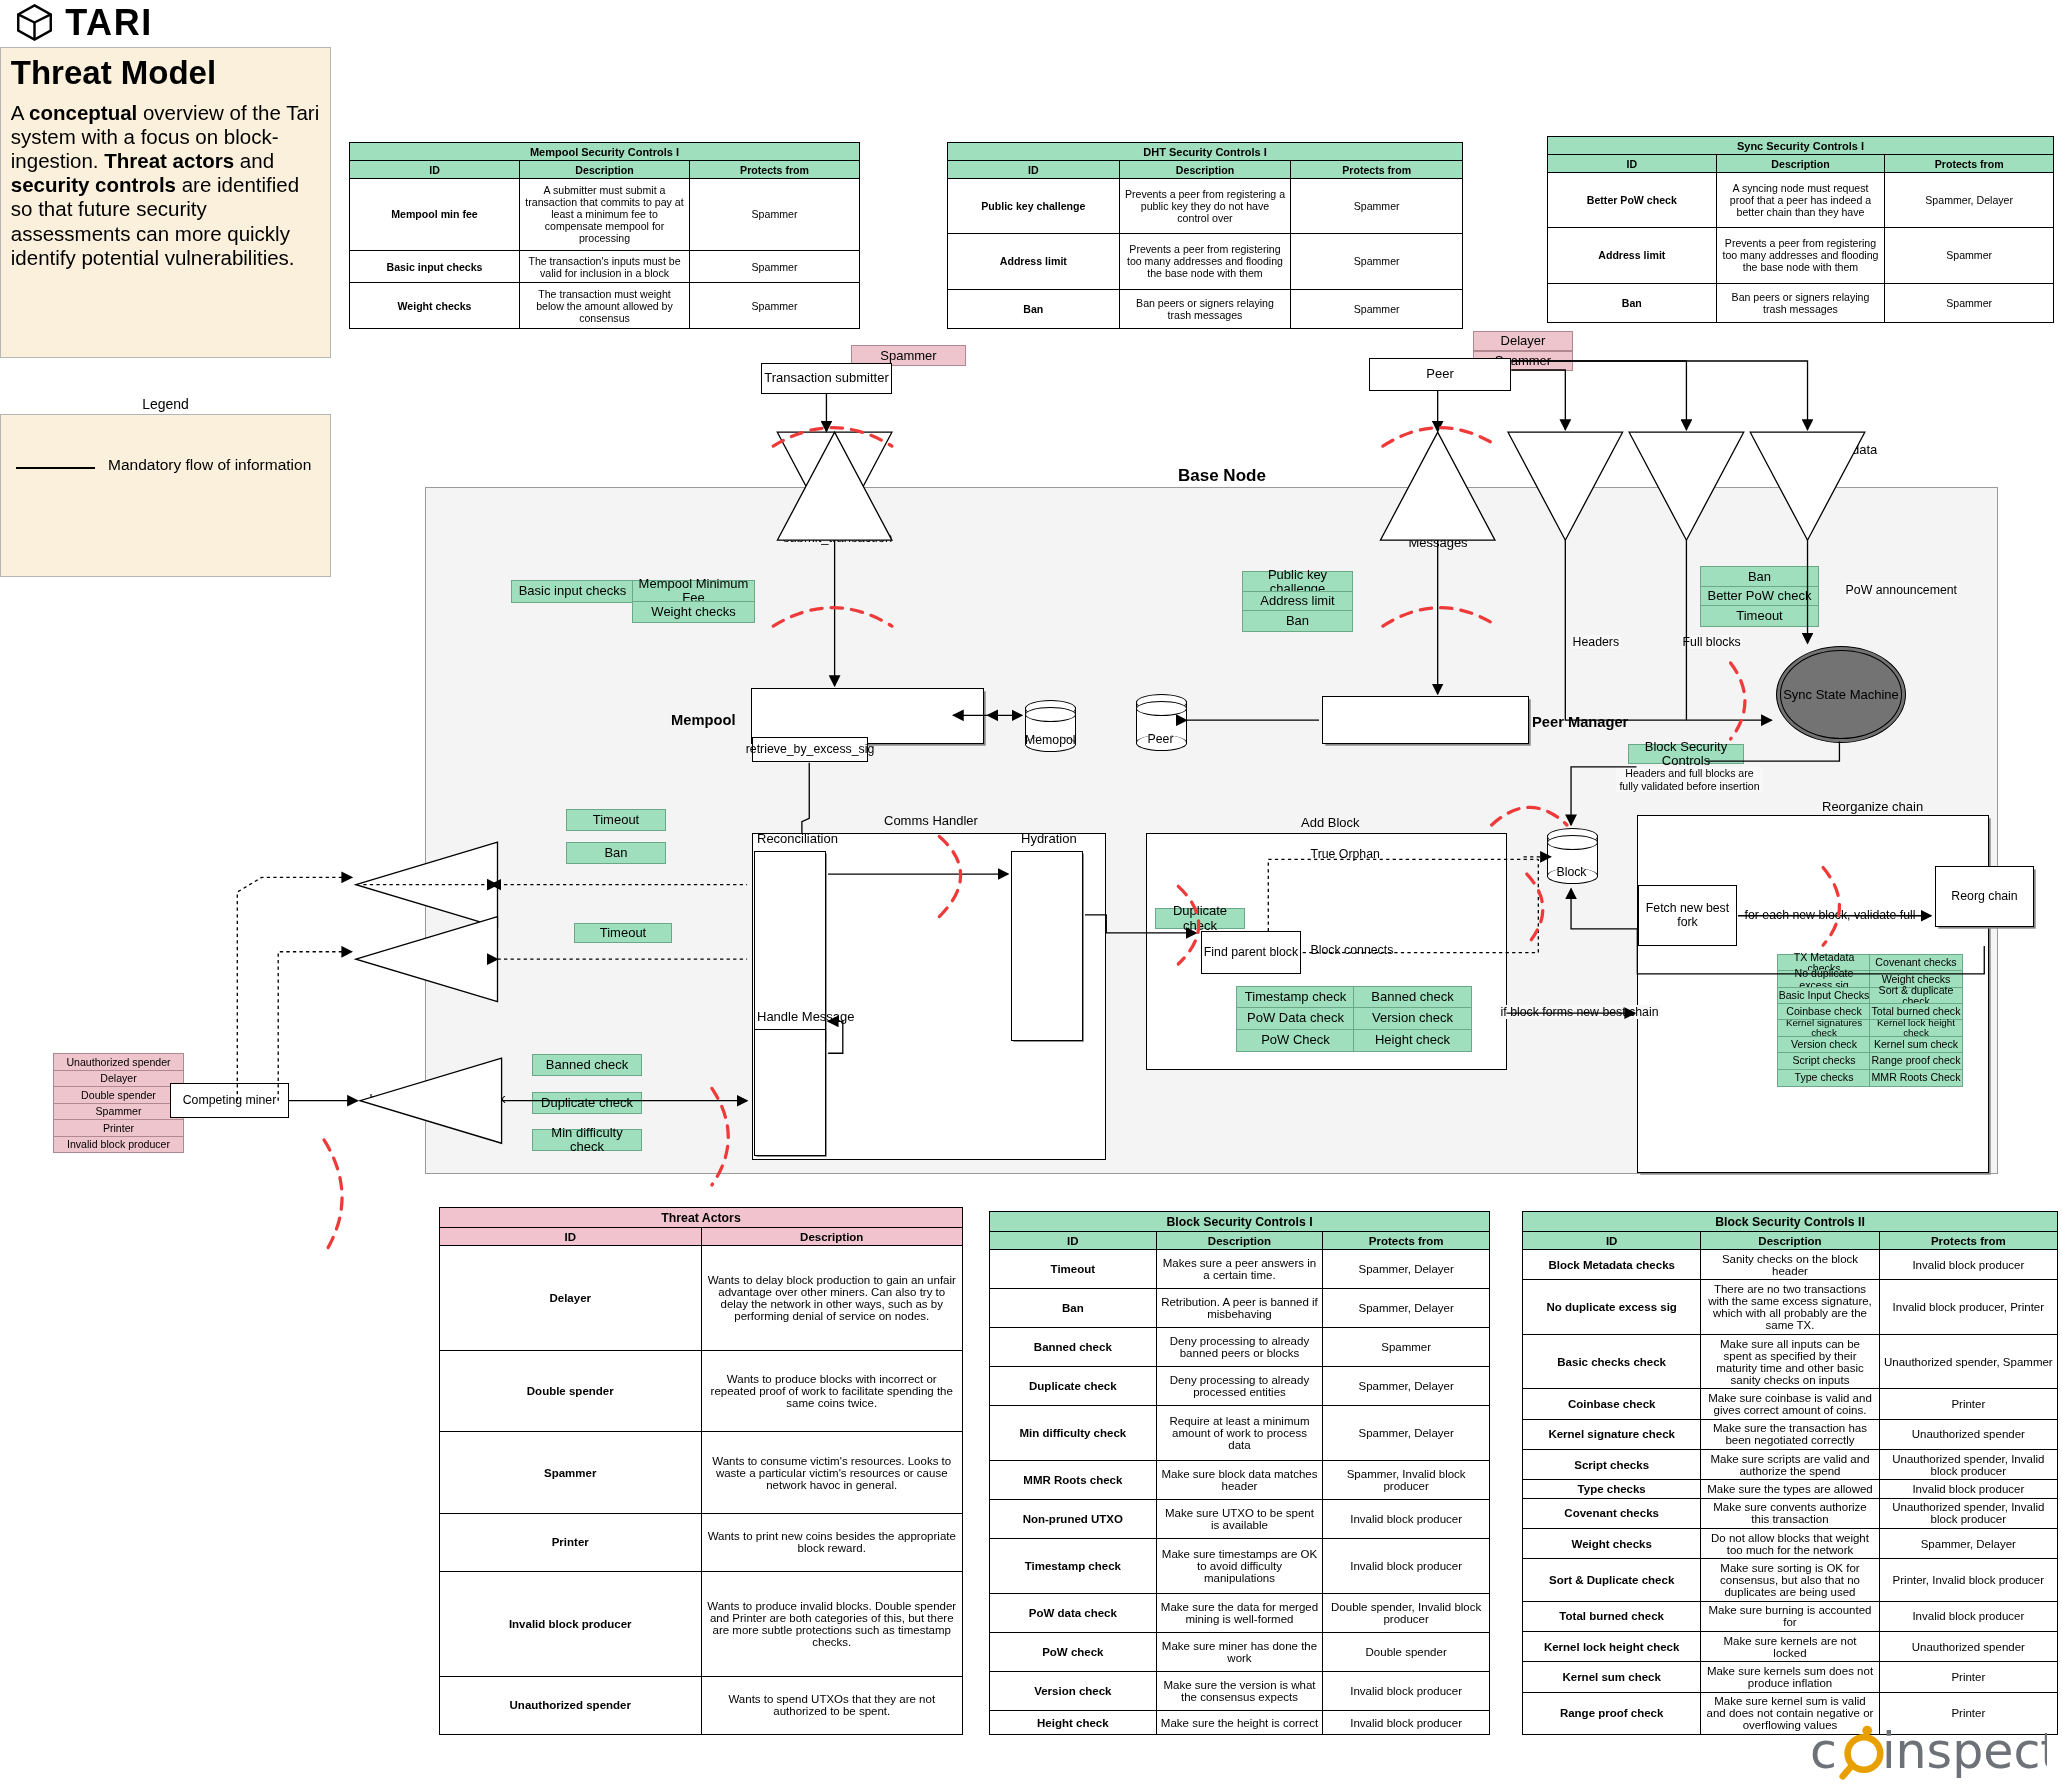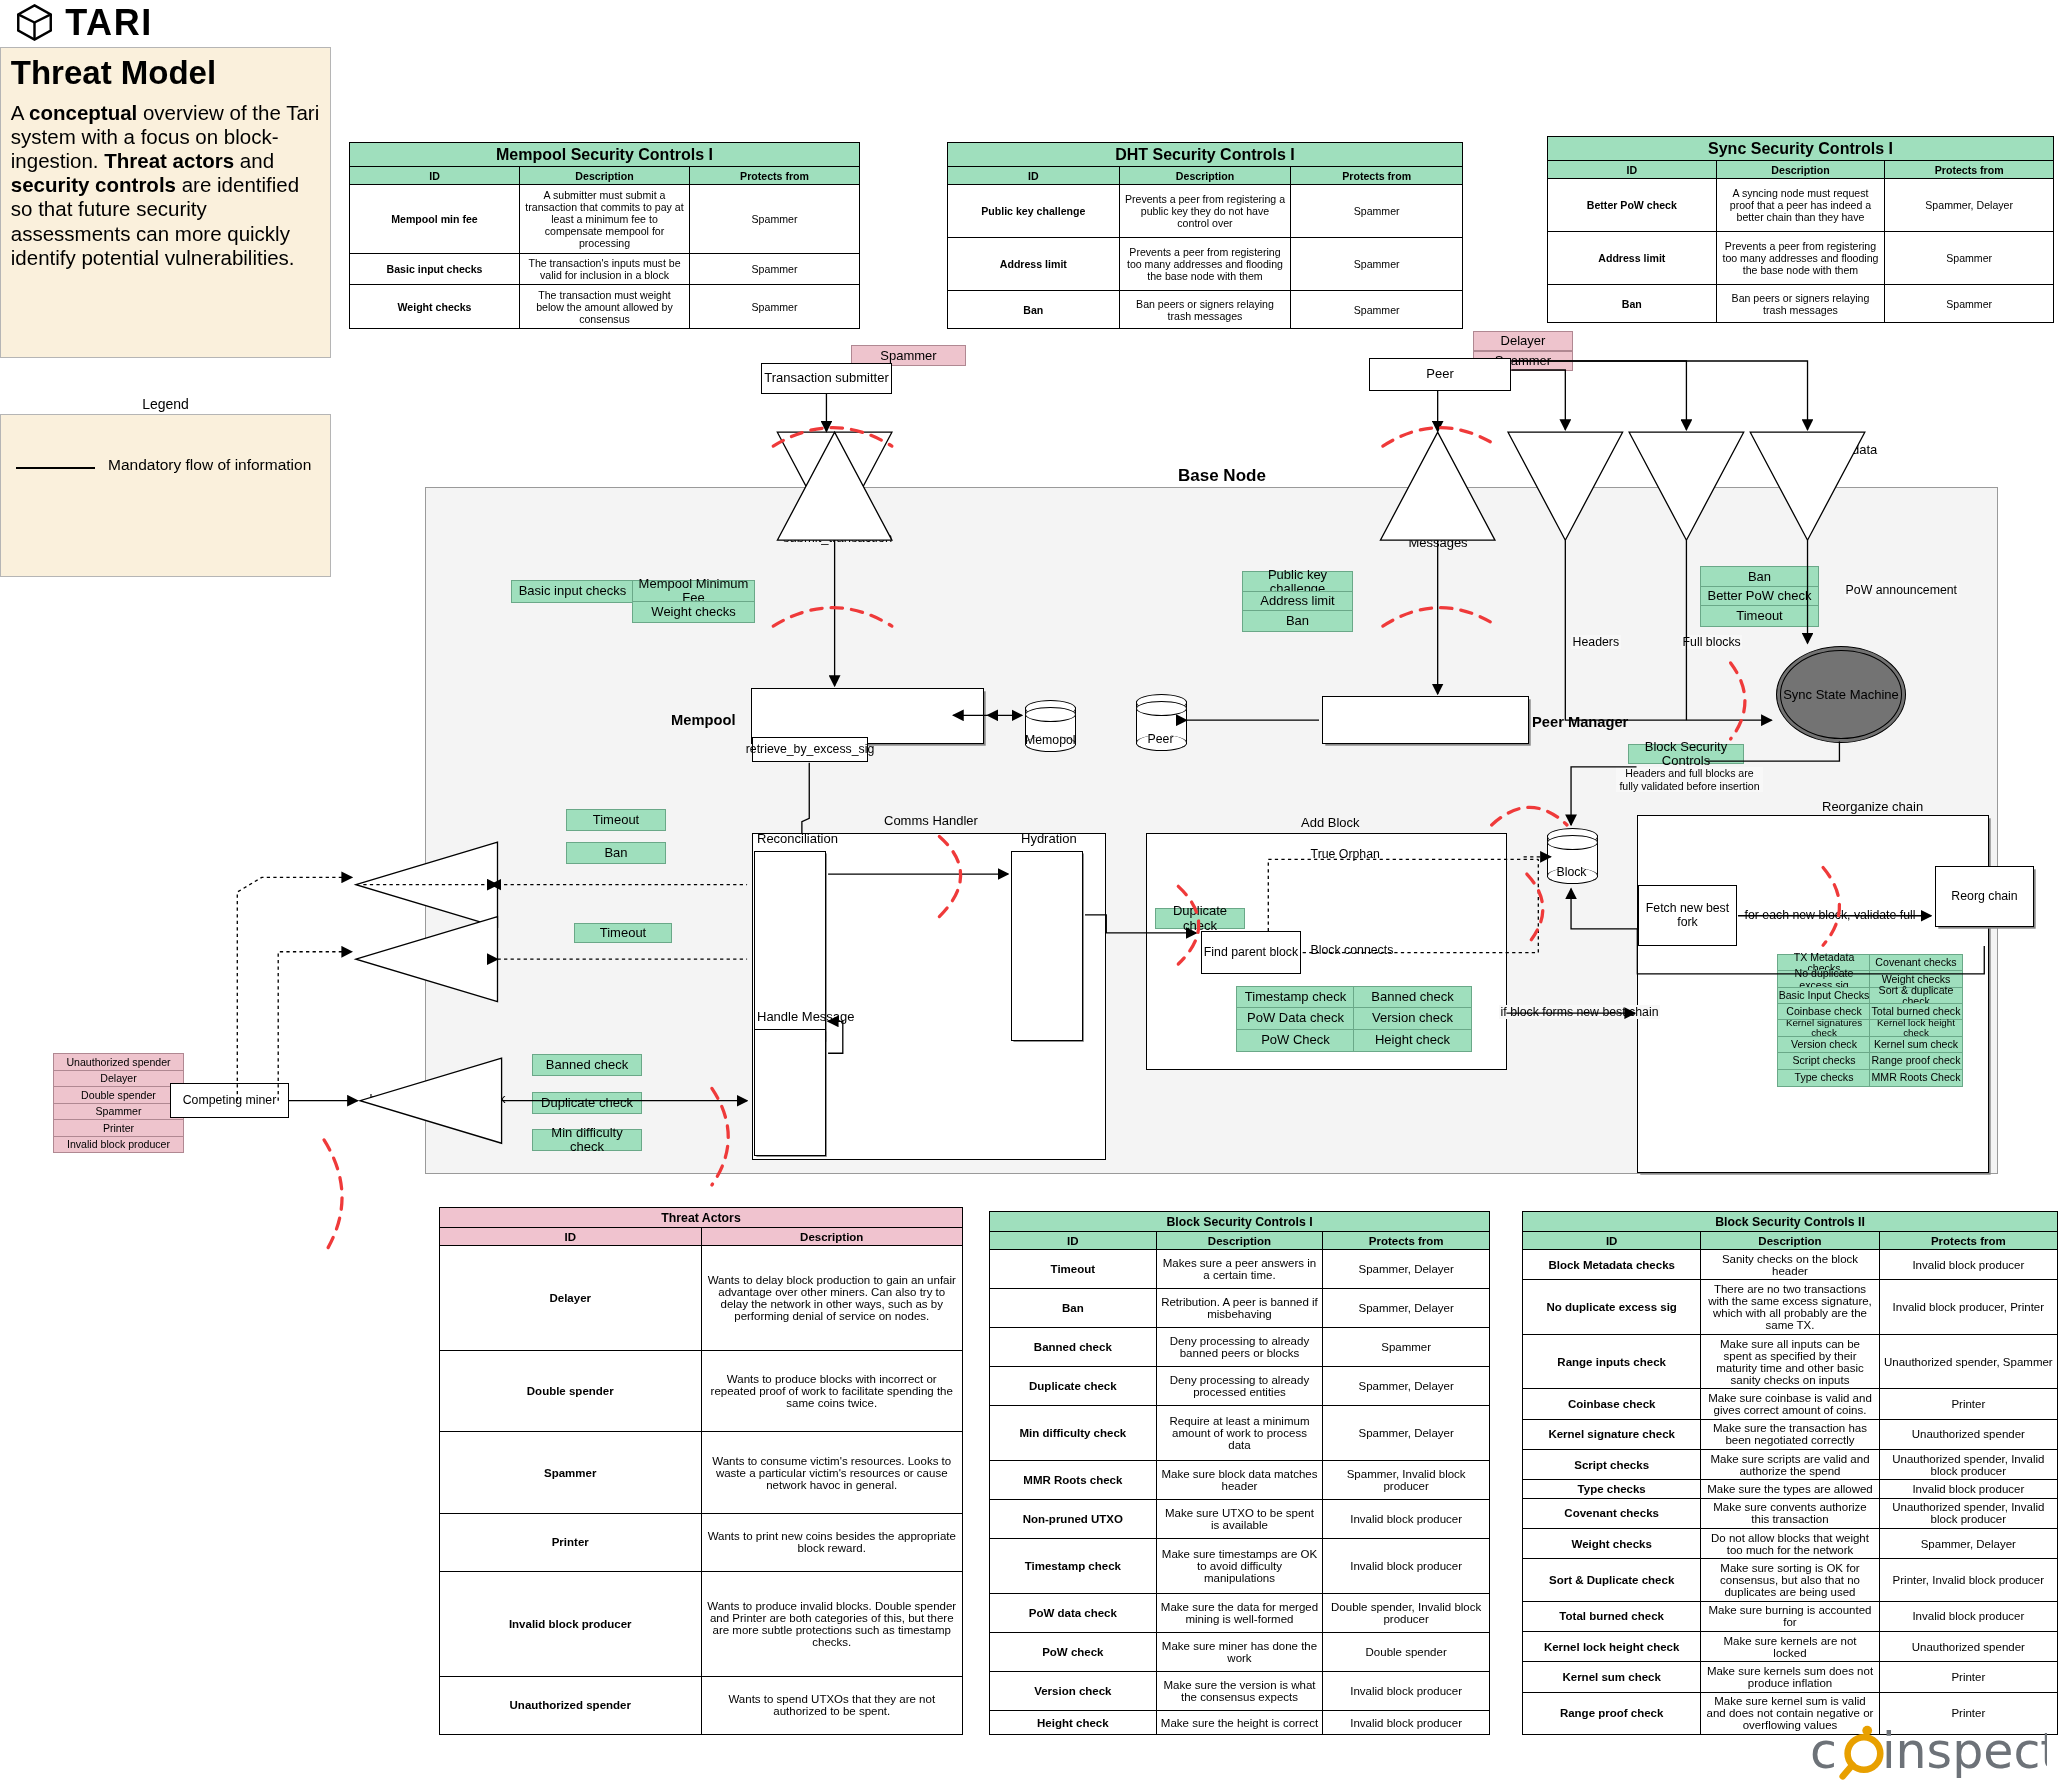--- a/index.html
+++ b/index.html
@@ -24,21 +24,21 @@
   #legend .solid{border-top:2.5px solid #000;display:inline-block;width:79px;}
   #legend .dashed{border-top:3.3px dashed #000;display:inline-block;width:79px;}
   #legend .lbl{font-size:15.5px;line-height:1.16;text-align:center;flex:1;padding-right:11.5px;}
   
   table.st{border-collapse:collapse;width:100%;height:100%;table-layout:fixed;background:#fff;}
   table.st th,table.st td{border:0.8px solid #000;text-align:center;vertical-align:middle;padding:2.5px 4.1px;}
   table.st .cap{background:#9fdfbd;font-weight:bold;}
   table.st thead th{background:#9fdfbd;font-weight:bold;}
   table.st td.id{font-weight:bold;}
   .st-top{font-size:10.6px;}
-  .st-top .cap{font-size:16px;}
+  .st-top .cap{font-size:11px;}
   .st-bot{font-size:11.5px;}
   .st-bot .cap{font-size:12.3px;}
   
   table.pk .cap,table.pk thead th{background:#f0c3cf;}
   
   #basenode{left:425px;top:487px;width:1573px;height:687px;background:#f4f4f4;border:0.8px solid #9a9a9a;}
   #basenode-label{left:1178px;top:466px;font-size:17px;font-weight:bold;}
   .node{background:#fff;border:0.8px solid #000;display:flex;align-items:center;justify-content:center;text-align:center;font-size:13px;line-height:1.1;}
   .node.shadow{box-shadow:2.5px 2.5px 0 -0.8px #888;}
   .actor{background:#eec4cd;border:0.8px solid #b08892;font-size:13px;display:flex;align-items:center;justify-content:center;text-align:center;}
@@ -547,21 +547,21 @@
           <td class="id">Block Metadata checks</td>
           <td class="">Sanity checks on the block header</td>
           <td class="">Invalid block producer</td>
         </tr>
         <tr>
           <td class="id">No duplicate excess sig</td>
           <td class="">There are no two transactions with the same excess signature, which with all probably are the same TX.</td>
           <td class="">Invalid block producer, Printer</td>
         </tr>
         <tr>
-          <td class="id">Range inputs check</td>
+          <td class="id">Basic checks check</td>
           <td class="">Make sure all inputs can be spent as specified by their maturity time and other basic sanity checks on inputs</td>
           <td class="">Unauthorized spender, Spammer</td>
         </tr>
         <tr>
           <td class="id">Coinbase check</td>
           <td class="">Make sure coinbase is valid and gives correct amount of coins.</td>
           <td class="">Printer</td>
         </tr>
         <tr>
           <td class="id">Kernel signature check</td>

